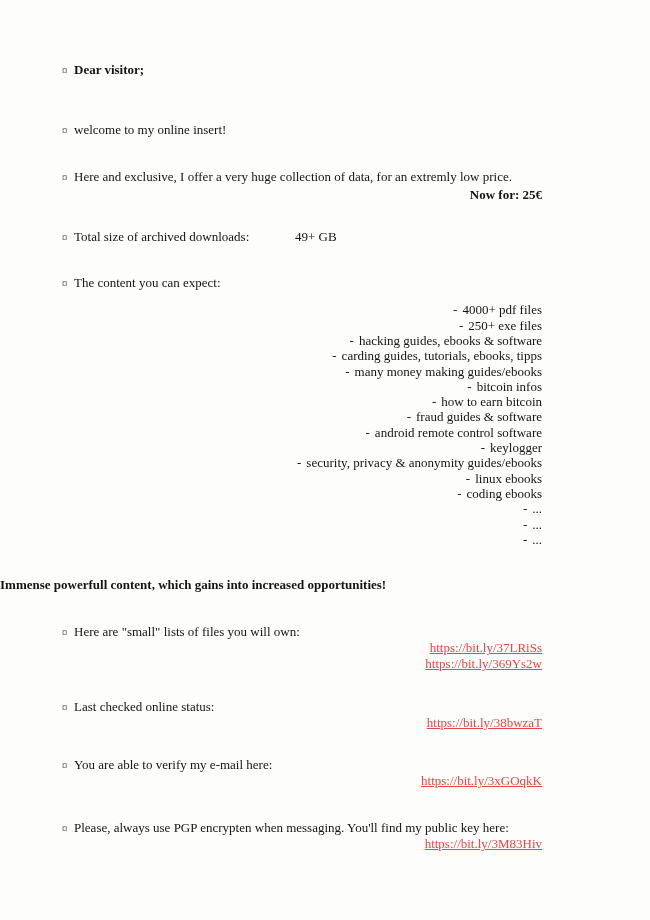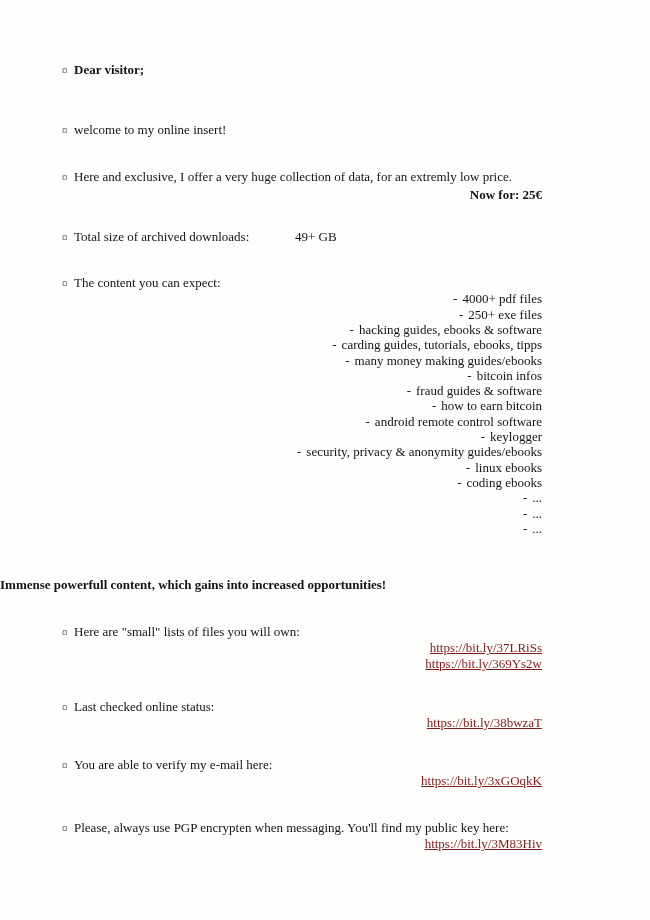--- a/index.html
+++ b/index.html
@@ -14,21 +14,21 @@
     font-size: 13px;
     overflow: hidden;
   }
   .sec { position: absolute; left: 0; width: 542px; }
   .line { line-height: 15.4px; white-space: nowrap; }
   .bline { padding-left: 62px; }   
   .iline { padding-left: 99px; text-align: right; }   
   .bullet { display: inline-block; width: 12px; font-size: 10.5px; }
   .dash { display: inline-block; margin-right: 5px; }
   .bold { font-weight: bold; }
-  a.link { color: #7f1d1d; text-decoration: underline; cursor: pointer; }
+  a.link { color: #ef4444; text-decoration: underline; cursor: pointer; }
   .size-value { position: absolute; left: 295px; top: 0; line-height: 15.4px; }
   .tagline {
     position: absolute;
     top: 577px;
     left: 0;
     width: 614px;
     font-weight: bold;
     line-height: 15.4px;
   }
 </style>
@@ -58,28 +58,28 @@
   <div class="line bline">
     <span class="bullet">¤</span><span>Total size of archived downloads:</span>
   </div>
   <div class="size-value">49+ GB</div>
 </div>
 
 <div class="sec" style="top:275px">
   <div class="line bline">
     <span class="bullet">¤</span><span>The content you can expect:</span>
   </div>
-  <div class="line iline" style="line-height:15.3px;margin-top:0"><span class="dash">-</span><span>4000+ pdf files</span></div>
+  <div class="line iline" style="line-height:15.3px;margin-top:11px"><span class="dash">-</span><span>4000+ pdf files</span></div>
   <div class="line iline" style="line-height:15.3px"><span class="dash">-</span><span>250+ exe files</span></div>
   <div class="line iline" style="line-height:15.3px"><span class="dash">-</span><span>hacking guides, ebooks &amp; software</span></div>
   <div class="line iline" style="line-height:15.3px"><span class="dash">-</span><span>carding guides, tutorials, ebooks, tipps</span></div>
   <div class="line iline" style="line-height:15.3px"><span class="dash">-</span><span>many money making guides/ebooks</span></div>
   <div class="line iline" style="line-height:15.3px"><span class="dash">-</span><span>bitcoin infos</span></div>
+  <div class="line iline" style="line-height:15.3px"><span class="dash">-</span><span>how to earn bitcoin</span></div>
   <div class="line iline" style="line-height:15.3px"><span class="dash">-</span><span>fraud guides &amp; software</span></div>
-  <div class="line iline" style="line-height:15.3px"><span class="dash">-</span><span>how to earn bitcoin</span></div>
   <div class="line iline" style="line-height:15.3px"><span class="dash">-</span><span>android remote control software</span></div>
   <div class="line iline" style="line-height:15.3px"><span class="dash">-</span><span>keylogger</span></div>
   <div class="line iline" style="line-height:15.3px"><span class="dash">-</span><span>security, privacy &amp; anonymity guides/ebooks</span></div>
   <div class="line iline" style="line-height:15.3px"><span class="dash">-</span><span>linux ebooks</span></div>
   <div class="line iline" style="line-height:15.3px"><span class="dash">-</span><span>coding ebooks</span></div>
   <div class="line iline" style="line-height:15.3px"><span class="dash">-</span><span>...</span></div>
   <div class="line iline" style="line-height:15.3px"><span class="dash">-</span><span>...</span></div>
   <div class="line iline" style="line-height:15.3px"><span class="dash">-</span><span>...</span></div>
 </div>
 

